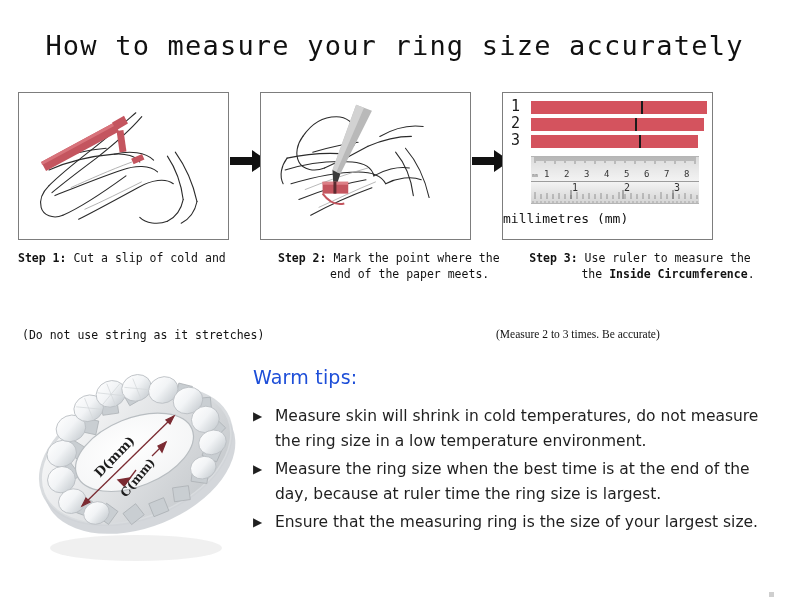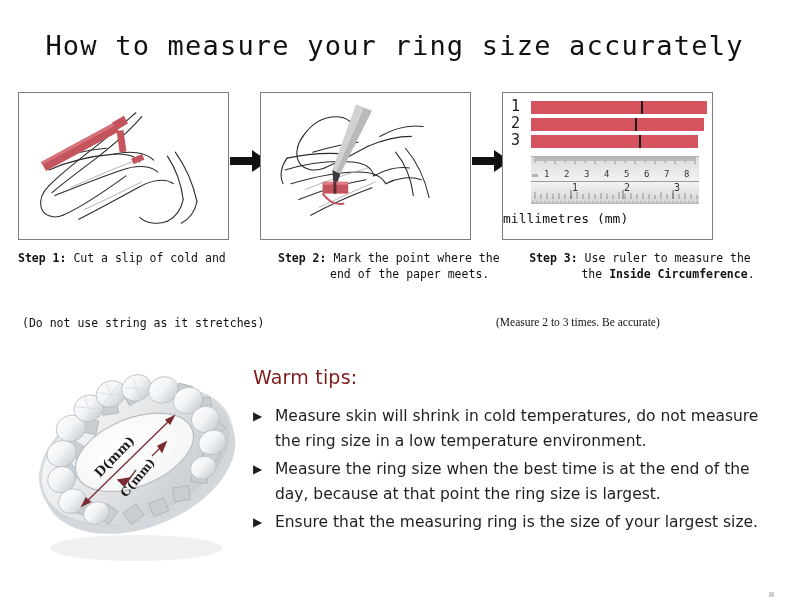--- a/index.html
+++ b/index.html
@@ -73,20 +73,21 @@
   .caption b { font-weight: 700; }
   .caption .hang { display: block; padding-left: 52px; }
   .caption .hang-3 { display: block; padding-left: 56px; }
 
   .note {
     position: absolute;
     font-family: "DejaVu Sans Mono", monospace;
     font-size: 11.5px;
     color: #121212;
     white-space: nowrap;
+    margin-top: 12px;
   }
   .note-1 { left: 22px;  top: 316px; }
   .note-3 { left: 496px; top: 316px; font-family: Liberation Serif, serif; }
 
   
   .sketch { position: absolute; left: 0; top: 0; width: 100%; height: 100%; }
 
   
   .strips { position: absolute; left: 8px; top: 8px; width: 196px; }
   .strip-row {
@@ -150,21 +151,21 @@
   
   .tips {
     position: absolute;
     left: 253px; top: 366px;
     width: 520px;
   }
   .tips-head {
     font-family: "DejaVu Sans", sans-serif;
     font-size: 19px;
     font-weight: 400;
-    color: #7f1d1d;
+    color: #1d4ed8;
     margin: 0 0 16px 0;
     letter-spacing: .2px;
   }
   .tip {
     position: relative;
     padding-left: 22px;
     font-family: "DejaVu Sans", sans-serif;
     font-size: 15.5px;
     line-height: 25px;
     color: #1f1f1f;
@@ -483,21 +484,21 @@
 <div class="tips">
   <div class="tips-head">Warm tips:</div>
 
   <div class="tip">
     <span class="bullet">▶</span>
     <span>Measure skin will shrink in cold temperatures, do not measure the ring size in a low temperature environment.</span>
   </div>
 
   <div class="tip">
     <span class="bullet">▶</span>
-    <span>Measure the ring size when the best time is at the end of the day, because at that point the ring size is largest.</span>
+    <span>Measure the ring size when the best time is at the end of the day, because at ruler time the ring size is largest.</span>
   </div>
 
   <div class="tip">
     <span class="bullet">▶</span>
     <span>Ensure that the measuring ring is the size of your largest size.</span>
   </div>
 </div>
 
 <div class="corner-mark"></div>
 

